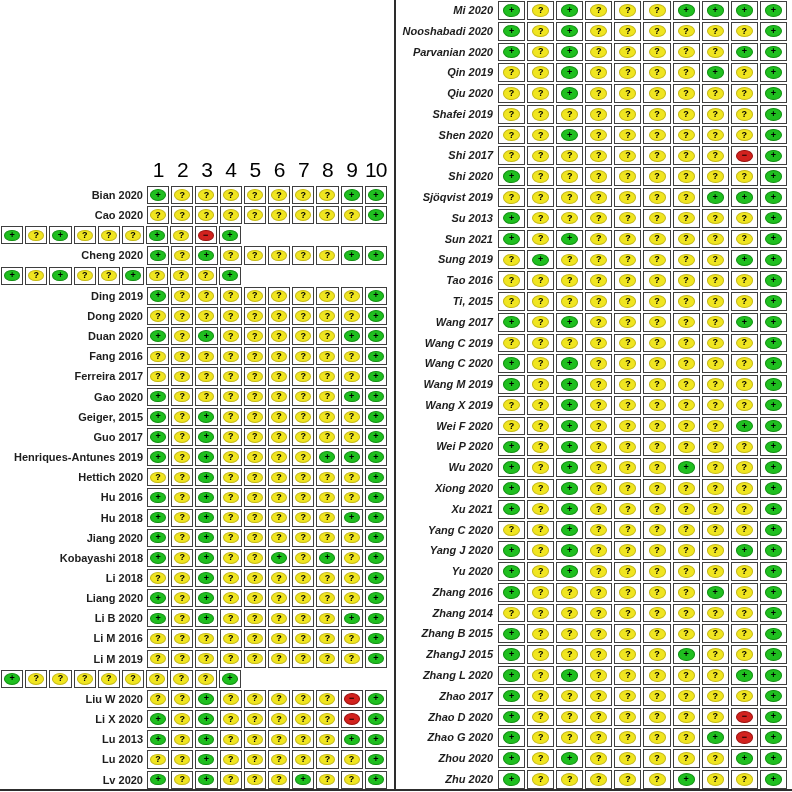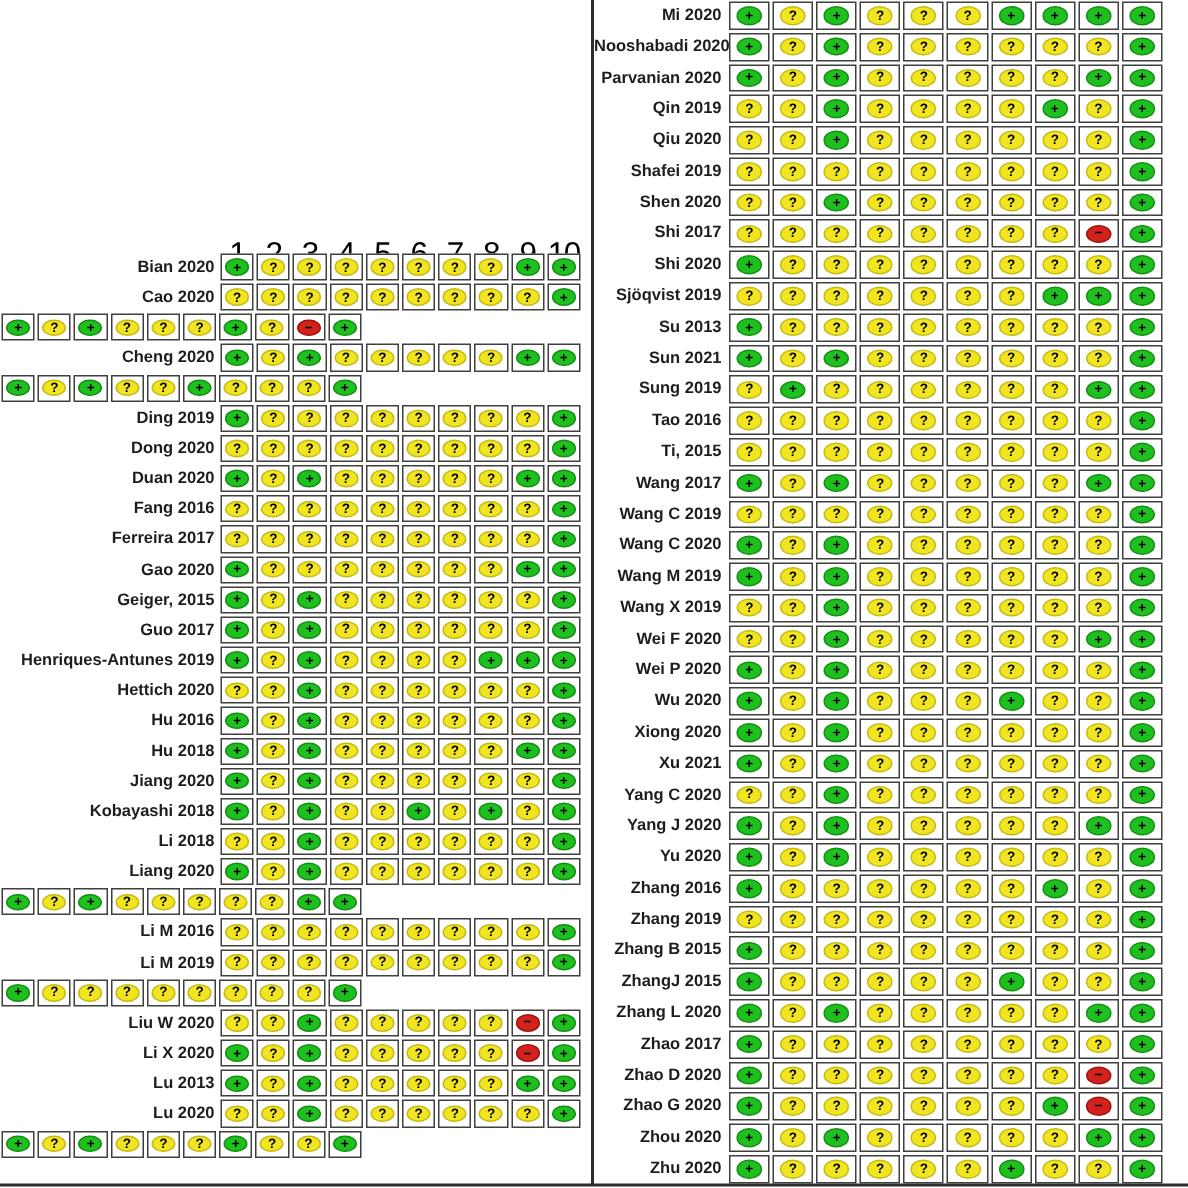--- a/index.html
+++ b/index.html
@@ -37,31 +37,31 @@
   .dot {
     display:flex; align-items:center; justify-content:center;
     border-radius:50%; font-weight:bold; color:#000;
     box-sizing:border-box;
   }
   .dot.low     { background:var(--green);  border:1px solid #129012; }
   .dot.unclear { background:var(--yellow); border:1px solid #c6ba16; }
   .dot.high    { background:var(--red);    border:1px solid #9c1310; }
 
   
-  #left-rows { left:0; top:168px; width:388px; }
+  #left-rows { left:0; top:185px; width:388px; }
   #left-rows .row   { height:20.166px; }
   #left-rows .label { width:146px; padding-right:3px; line-height:20.166px; }
   #left-rows .cells { width:242px; }
   #left-rows .cell  { width:24.2px; height:20.166px; }
   #left-rows .dot   { width:16px; height:11.5px; font-size:9px; line-height:9px; }
 
   
   #right-rows { left:396px; top:0px; width:392px; }
   #right-rows .row   { height:20.79px; }
-  #right-rows .label { width:89px; padding-right:4px; line-height:20.79px; }
+  #right-rows .label { width:101px; padding-right:4px; line-height:20.79px;font-style:italic; }
   #right-rows .cells { width:291px; }
   #right-rows .cell  { width:29.1px; height:20.79px; }
   #right-rows .dot   { width:17px; height:12.5px; font-size:9px; line-height:9px; }
 
   
   #separator {
     position:absolute; left:394px; top:0; width:2px; height:790px;
     background:#2d2d2d;
   }
   #bottom-line {
@@ -1233,20 +1233,21 @@
             </div>
           </div>
           <div class="cell">
             <div class="box">
               <div class="dot low">+</div>
             </div>
           </div>
         </div>
       </div>
       <div class="row">
+        <div class="label">Li B 2020</div>
         <div class="cells">
           <div class="cell">
             <div class="box">
               <div class="dot low">+</div>
             </div>
           </div>
           <div class="cell">
             <div class="box">
               <div class="dot unclear">?</div>
             </div>
@@ -1671,20 +1672,21 @@
             </div>
           </div>
           <div class="cell">
             <div class="box">
               <div class="dot low">+</div>
             </div>
           </div>
         </div>
       </div>
       <div class="row">
+        <div class="label">Lv 2020</div>
         <div class="cells">
           <div class="cell">
             <div class="box">
               <div class="dot low">+</div>
             </div>
           </div>
           <div class="cell">
             <div class="box">
               <div class="dot unclear">?</div>
             </div>
@@ -3323,21 +3325,21 @@
             </div>
           </div>
           <div class="cell">
             <div class="box">
               <div class="dot low">+</div>
             </div>
           </div>
         </div>
       </div>
       <div class="row">
-        <div class="label">Zhang 2019</div>
+        <div class="label">Zhang 2014</div>
         <div class="cells">
           <div class="cell">
             <div class="box">
               <div class="dot unclear">?</div>
             </div>
           </div>
           <div class="cell">
             <div class="box">
               <div class="dot unclear">?</div>
             </div>

